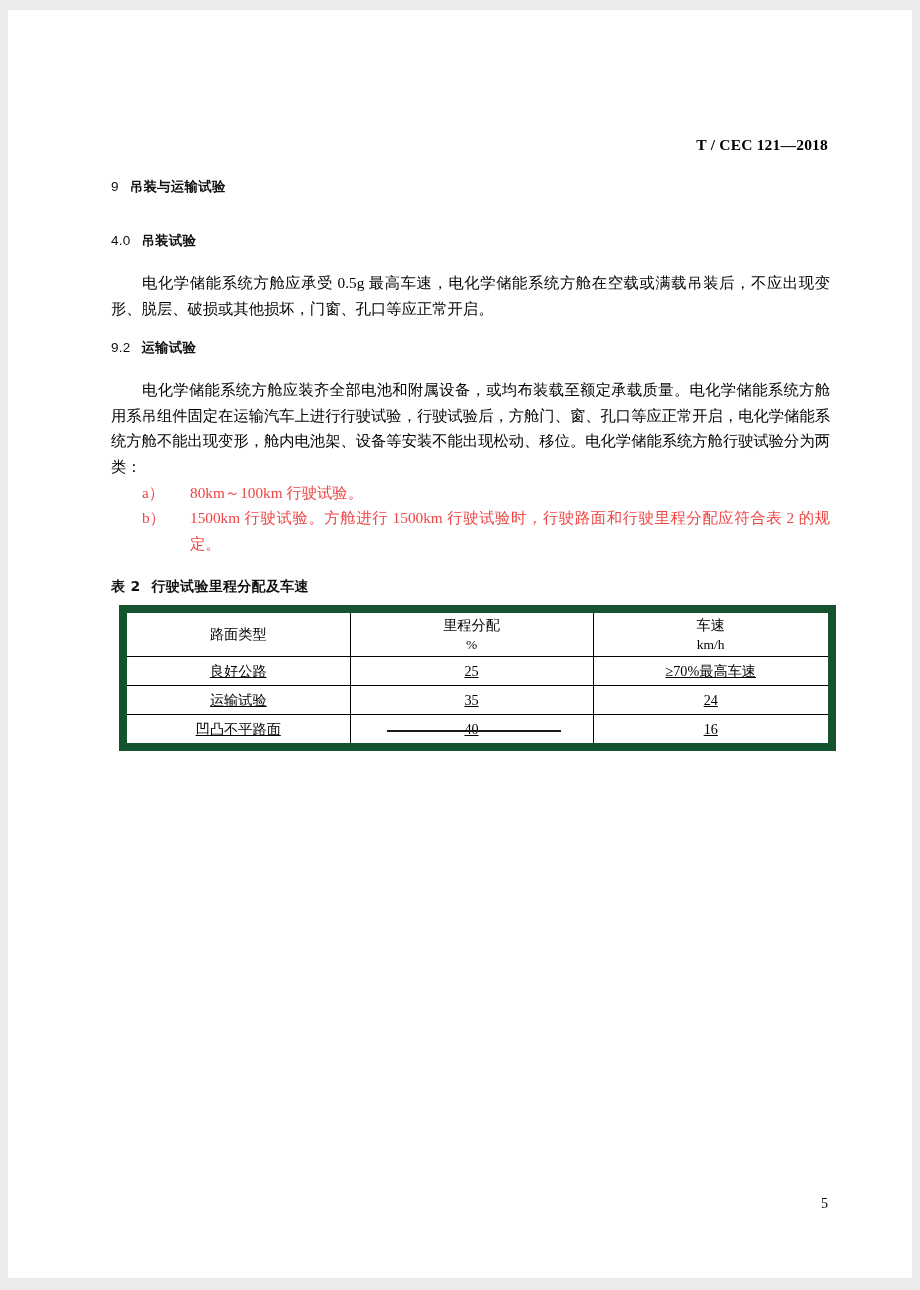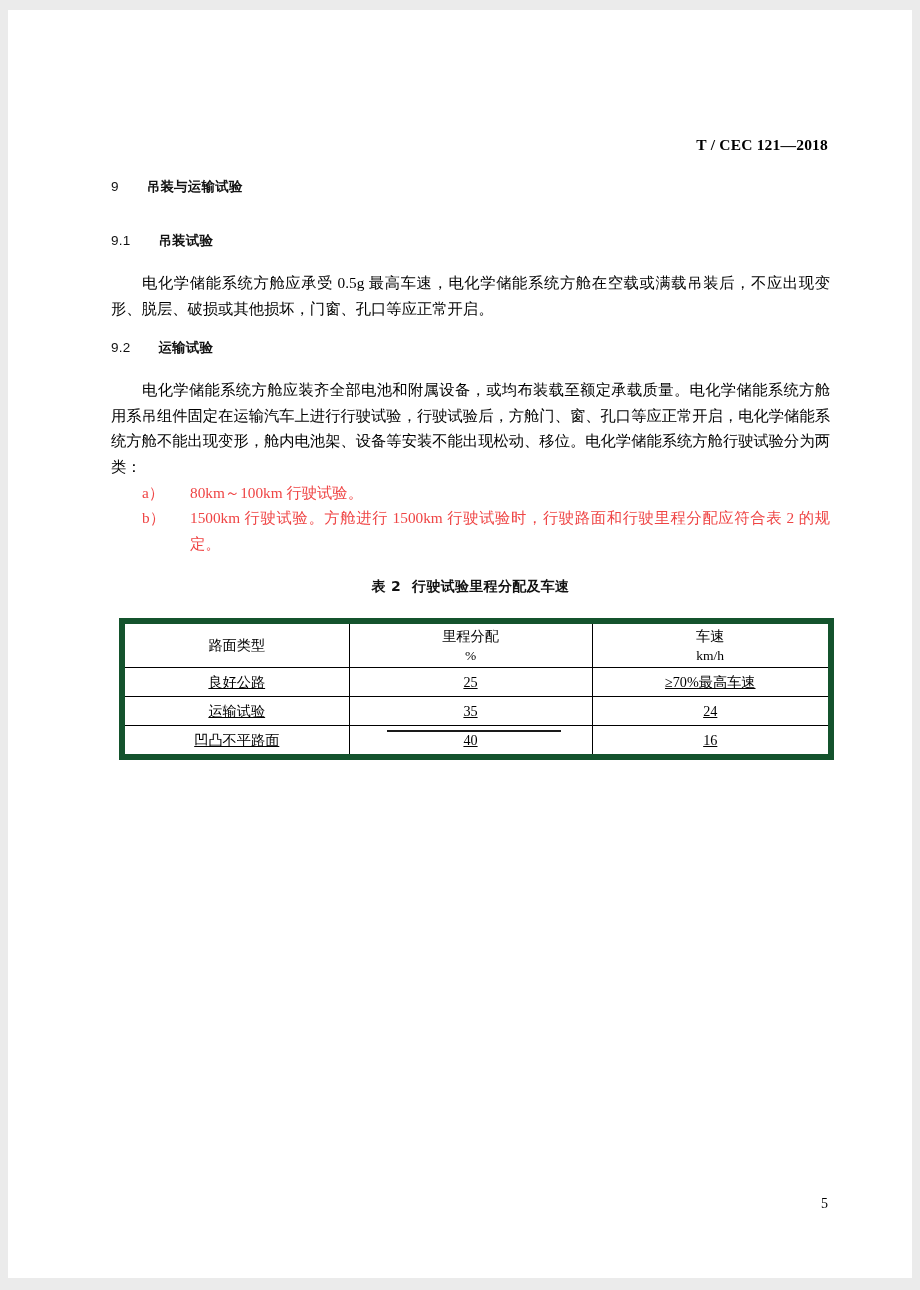--- a/index.html
+++ b/index.html
@@ -52,21 +52,21 @@
     margin: 0;
     padding: 0;
     color: #111;
     letter-spacing: 0.2px;
   }
   h2.clause .cnum {
     font-weight: normal;
     font-family: "Liberation Sans", "DejaVu Sans", sans-serif;
   }
   h2.clause .ctitle {
-    margin-left: 28px;
+    margin-left: 11px;
   }
 
   .clause-l1 { margin-top: 0px; }
   .clause-l2 { margin-top: 0px; }
 
   .spacer-a { height: 36px; }
   .spacer-b { height: 20px; }
   .spacer-c { height: 18px; }
 
   p.para {
@@ -101,36 +101,35 @@
     text-indent: 0;
   }
   ul.itemlist li .marker .mlabel {
     display: inline-block;
     width: 26px;
   }
 
   
   .table-caption {
     margin-top: 22px;
-    text-align: center;
     font-family: "DejaVu Sans", "Liberation Sans", sans-serif;
     font-size: 14px;
     font-weight: bold;
     color: #111;
     letter-spacing: 0.3px;
   }
   .table-caption .capnum { margin-right: 11px; }
 
   table.data {
-    margin-top: 22px;
+    margin-top: 9px;
     margin-left: 8px;
     width: 709px;
     border-collapse: collapse;
     table-layout: fixed;
-    border: 6px solid #14532d;
+    border: 8px solid #14532d;
   }
   table.data col.c1 { width: 227px; }
   table.data col.c2 { width: 243px; }
   table.data col.c3 { width: 239px; }
 
   table.data th,
   table.data td {
     border: 1px solid #000;
     text-align: center;
     vertical-align: middle;
@@ -182,21 +181,21 @@
 
   <div class="content">
 
     <h2 class="clause clause-l1">
       <span class="cnum">9</span><span class="ctitle">吊装与运输试验</span>
     </h2>
 
     <div class="spacer-a"></div>
 
     <h2 class="clause clause-l2">
-      <span class="cnum">9.1</span><span class="ctitle">吊装试验</span>
+      <span class="cnum">4.0</span><span class="ctitle">吊装试验</span>
     </h2>
 
     <div class="spacer-b"></div>
 
     <p class="para">电化学储能系统方舱应承受 0.5g 最高车速，电化学储能系统方舱在空载或满载吊装后，不应出现变形、脱层、破损或其他损坏，门窗、孔口等应正常开启。</p>
 
     <div class="spacer-c"></div>
 
     <h2 class="clause clause-l2">
       <span class="cnum">9.2</span><span class="ctitle">运输试验</span>

